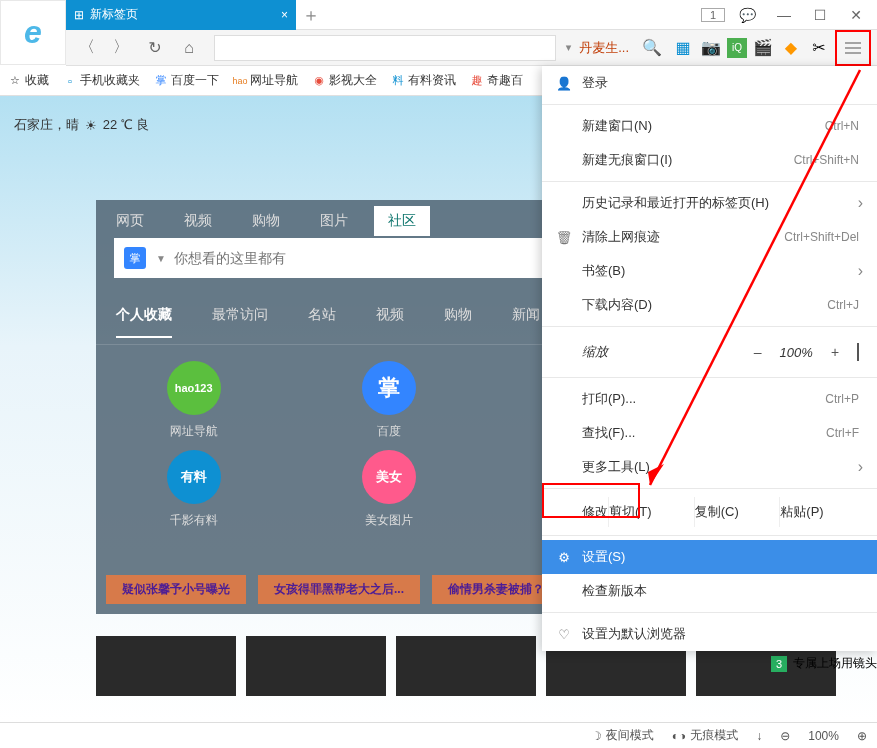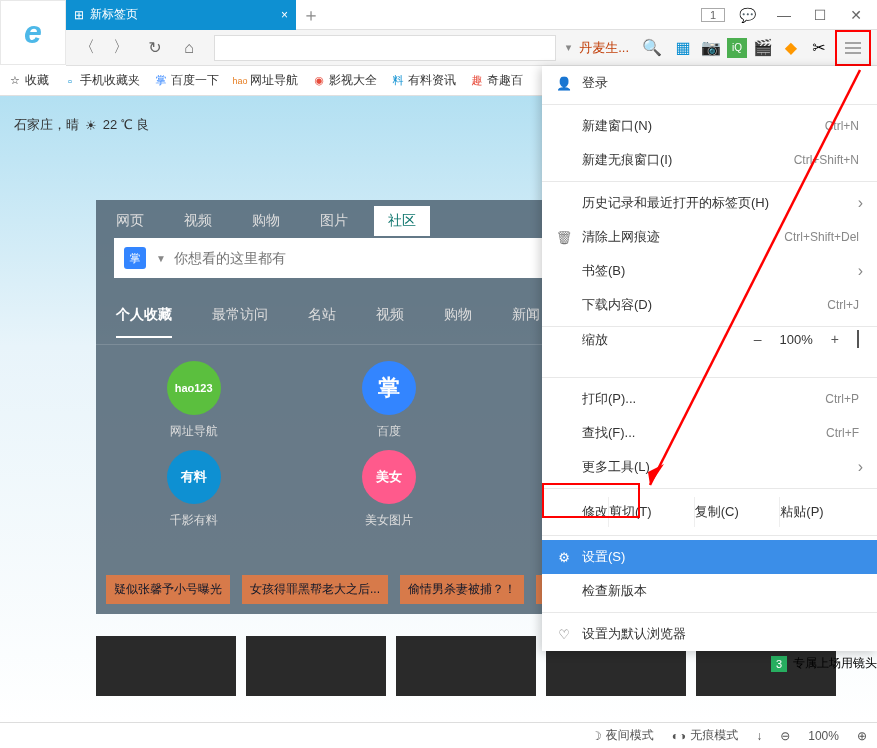--- a/index.html
+++ b/index.html
@@ -48,21 +48,21 @@
 .nav-tabs { display: flex; gap: 40px; padding: 16px 20px 6px; font-size: 14px; border-bottom: 1px solid rgba(255,255,255,0.15); }
 .nav-tab { cursor: pointer; padding-bottom: 12px; color: #ddd; }
 .nav-tab.active { color: #fff; border-bottom: 2px solid #fff; font-weight: bold; }
 
 .grid { display: grid; grid-template-columns: repeat(4, 1fr); gap: 10px 40px; padding: 16px 20px; }
 .tile { display: flex; flex-direction: column; align-items: center; gap: 8px; cursor: pointer; }
 .tile-circle { width: 54px; height: 54px; border-radius: 50%; display: flex; align-items: center; justify-content: center; color: #fff; font-size: 13px; font-weight: bold; }
 .tile-label { font-size: 12px; color: #ddd; }
 
 .news-bar { display: flex; gap: 12px; padding: 30px 10px 10px; }
-.news-chip { background: #d77a4a; color: #0f172a; font-size: 12px; padding: 6px 8px; cursor: pointer; }
+.news-chip { background: #d77a4a; color: #4c1d95; font-size: 12px; padding: 6px 16px; cursor: pointer; font-weight: bold; }
 .hot-title { position: absolute; right: 10px; bottom: 120px; font-size: 15px; color: #333; font-weight: bold; }
 .hot-list { position: absolute; right: 0; bottom: 44px; font-size: 12px; }
 .hot-item { display: flex; align-items: center; gap: 6px; margin-bottom: 6px; }
 .hot-num { width: 16px; height: 16px; display: flex; align-items: center; justify-content: center; color: #fff; font-size: 11px; }
 .hot-num.r1 { background: #e74c3c; } .hot-num.r2 { background: #e67e22; } .hot-num.r3 { background: #27ae60; }
 
 .gift-fab { position: absolute; right: 14px; bottom: 160px; width: 46px; height: 46px; border-radius: 50%; background: #5a6a75; display: flex; align-items: center; justify-content: center; color: #fff; font-size: 20px; cursor: pointer; }
 
 .thumbs { position: absolute; bottom: 26px; left: 96px; display: flex; gap: 10px; }
 .thumb { width: 140px; height: 60px; background: #2a2a2a; }
@@ -73,21 +73,21 @@
 
 
 .dropdown { position: absolute; top: 66px; right: 0; width: 335px; background: #fff; box-shadow: -2px 2px 10px rgba(0,0,0,0.2); z-index: 100; font-size: 13px; color: #333; }
 .dd-item { height: 34px; display: flex; align-items: center; padding: 0 18px 0 40px; position: relative; cursor: pointer; }
 .dd-item.selected { background: #3b8ee8; color: #fff; }
 .dd-shortcut { margin-left: auto; color: #888; font-size: 12px; }
 .dd-icon { position: absolute; left: 14px; width: 16px; text-align: center; color: #777; }
 .dd-item.selected .dd-icon { color: #fff; }
 .dd-sep { height: 1px; background: #e8e8e8; margin: 4px 0; }
 .dd-submenu::after { content: "›"; position: absolute; right: 14px; color: #888; font-size: 16px; }
-.dd-zoom { height: 42px; display: flex; align-items: flex-start; padding: 0 18px 0 40px; }
+.dd-zoom { height: 42px; display: flex; align-items: center; padding: 0 18px 0 40px; font-style: italic; }
 .dd-zoom-ctrl { margin-left: auto; display: flex; align-items: center; gap: 18px; }
 .zoom-btn { cursor: pointer; color: #555; font-size: 14px; }
 .dd-edit { height: 38px; display: flex; align-items: center; padding: 0 12px; }
 .dd-edit-label { padding-left: 28px; }
 .dd-edit-btn { flex: 1; text-align: left; padding: 6px 0; cursor: pointer; border-left: 1px solid #eee; }
 
 
 .red-box-settings { position: absolute; border: 2px solid #ff0000; width: 98px; height: 35px; top: 417px; left: 0; pointer-events: none; z-index: 101; }
 
 svg.arrow-svg line { stroke: #ff0000; stroke-width: 2.5; }

